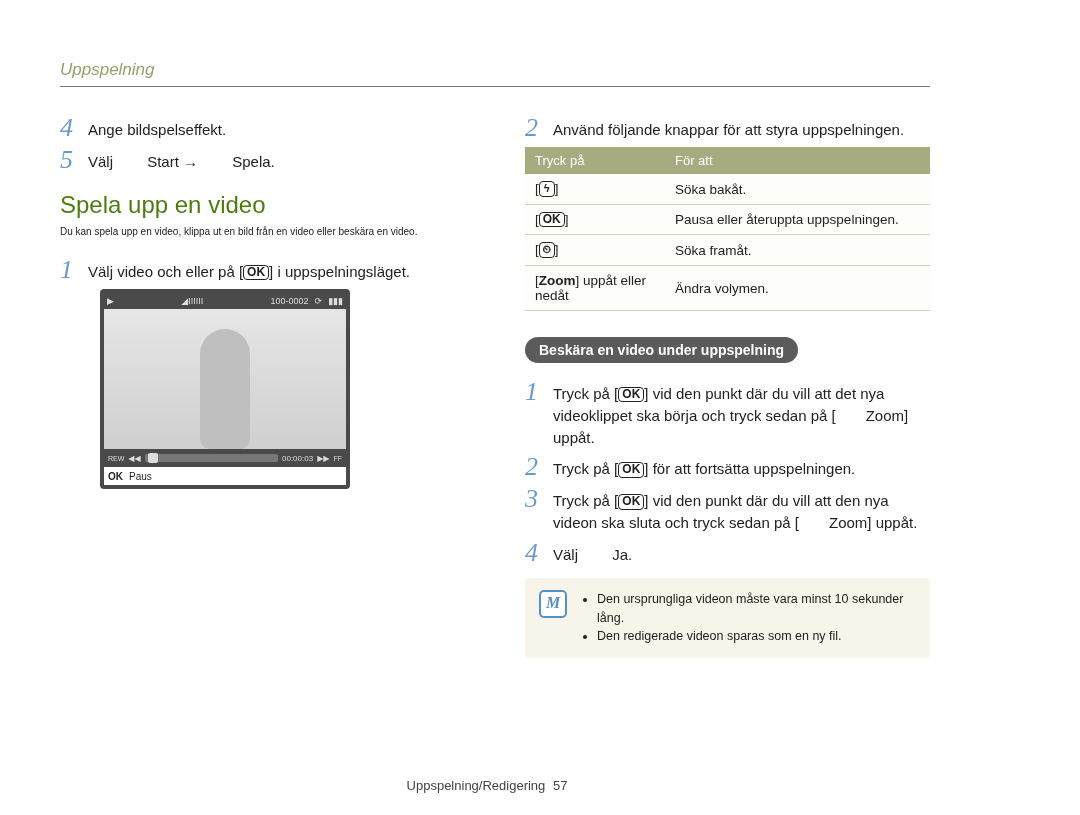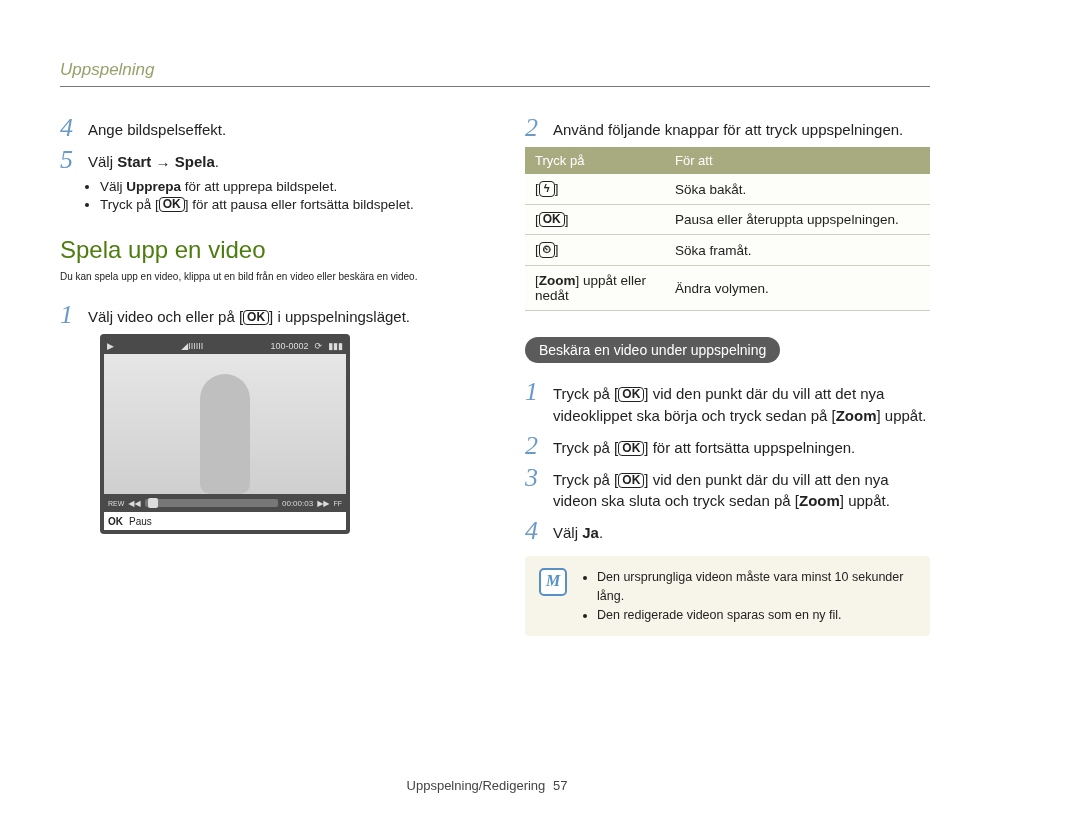--- a/index.html
+++ b/index.html
@@ -48,21 +48,21 @@
     font-size: 26px;
     font-style: italic;
     font-family: Georgia, 'Times New Roman', serif;
     width: 28px;
     flex-shrink: 0;
     line-height: 1;
   }
   .step .body {
     padding-top: 4px;
   }
-  .step .body strong { font-weight: bold; }
+  .step .body strong { font-weight: normal; margin-left: 30px; }
   .bullets {
     margin: 4px 0 24px 40px;
     padding: 0;
     font-size: 13.5px;
     list-style: disc;
     color: #222;
   }
   .bullets li { margin-bottom: 3px; }
   .ok {
     display: inline-block;
@@ -190,21 +190,21 @@
     background: #fdfdf9;
   }
   table.ctrl td.keycell { width: 120px; }
   .pill {
     display: inline-block;
     background: #5b5b5b;
     color: #fff;
     border-radius: 999px;
     padding: 5px 14px;
     font-size: 14px;
-    font-weight: normal;
+    font-weight: bold;
     margin-bottom: 16px;
   }
   .note-box {
     display: flex;
     background: #f7f5e9;
     border-radius: 4px;
     padding: 12px 14px;
     margin-top: 12px;
     gap: 14px;
     align-items: flex-start;
@@ -257,28 +257,20 @@
         <div class="body">Ange bildspelseffekt.</div>
       </div>
 
       <div class="step">
         <div class="num">5</div>
         <div class="body">
           <span>Välj </span><strong>Start</strong><span> → </span><strong>Spela</strong><span>.</span>
         </div>
       </div>
 
-      <ul class="bullets">
-        <li>
-          <span>Välj </span><strong>Upprepa</strong><span> för att upprepa bildspelet.</span>
-        </li>
-        <li>
-          <span>Tryck på [</span><span class="ok">OK</span><span>] för att pausa eller fortsätta bildspelet.</span>
-        </li>
-      </ul>
 
       <div class="section-title">Spela upp en video</div>
       <div class="section-intro">Du kan spela upp en video, klippa ut en bild från en video eller beskära en video.</div>
 
       <div class="step">
         <div class="num">1</div>
         <div class="body">
           <span>Välj video och eller på [</span><span class="ok">OK</span><span>] i uppspelningsläget.</span>
         </div>
       </div>
@@ -310,21 +302,21 @@
             <span>Paus</span>
           </div>
         </div>
       </div>
     </div>
 
     <div class="col">
 
       <div class="step">
         <div class="num">2</div>
-        <div class="body">Använd följande knappar för att tryck uppspelningen.</div>
+        <div class="body">Använd följande knappar för att styra uppspelningen.</div>
       </div>
 
       <table class="ctrl">
         <thead>
           <tr>
             <th>Tryck på</th>
             <th>För att</th>
           </tr>
         </thead>
         <tbody>

